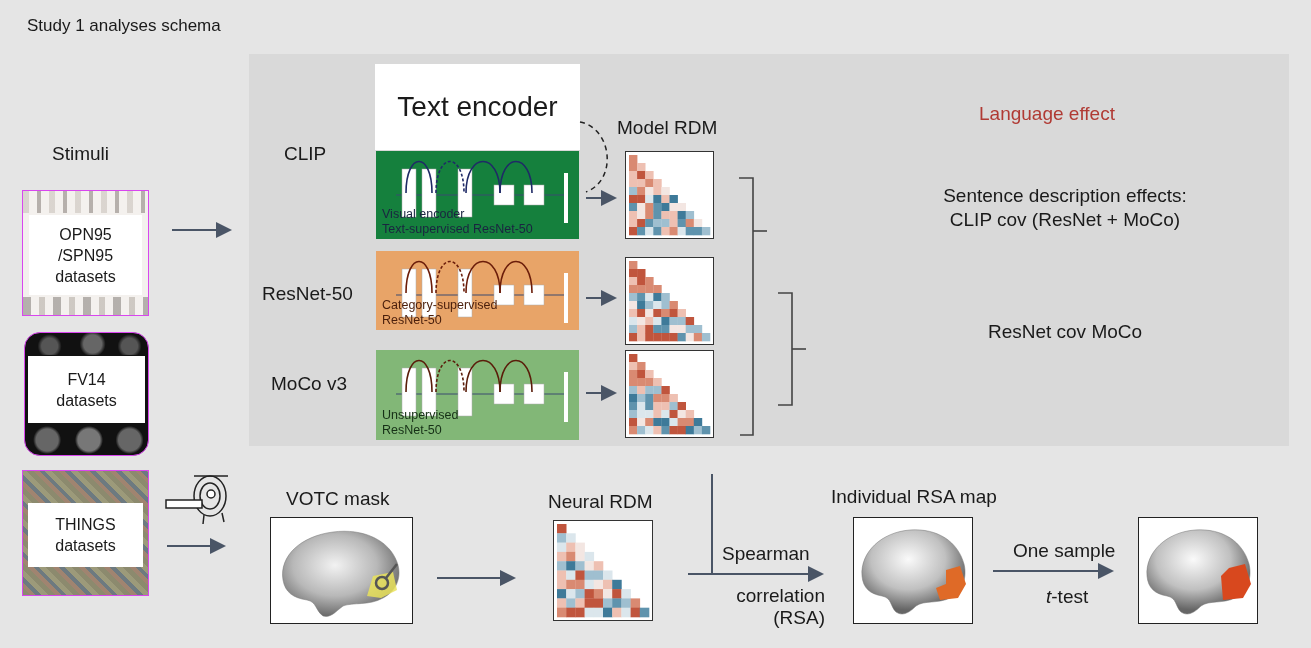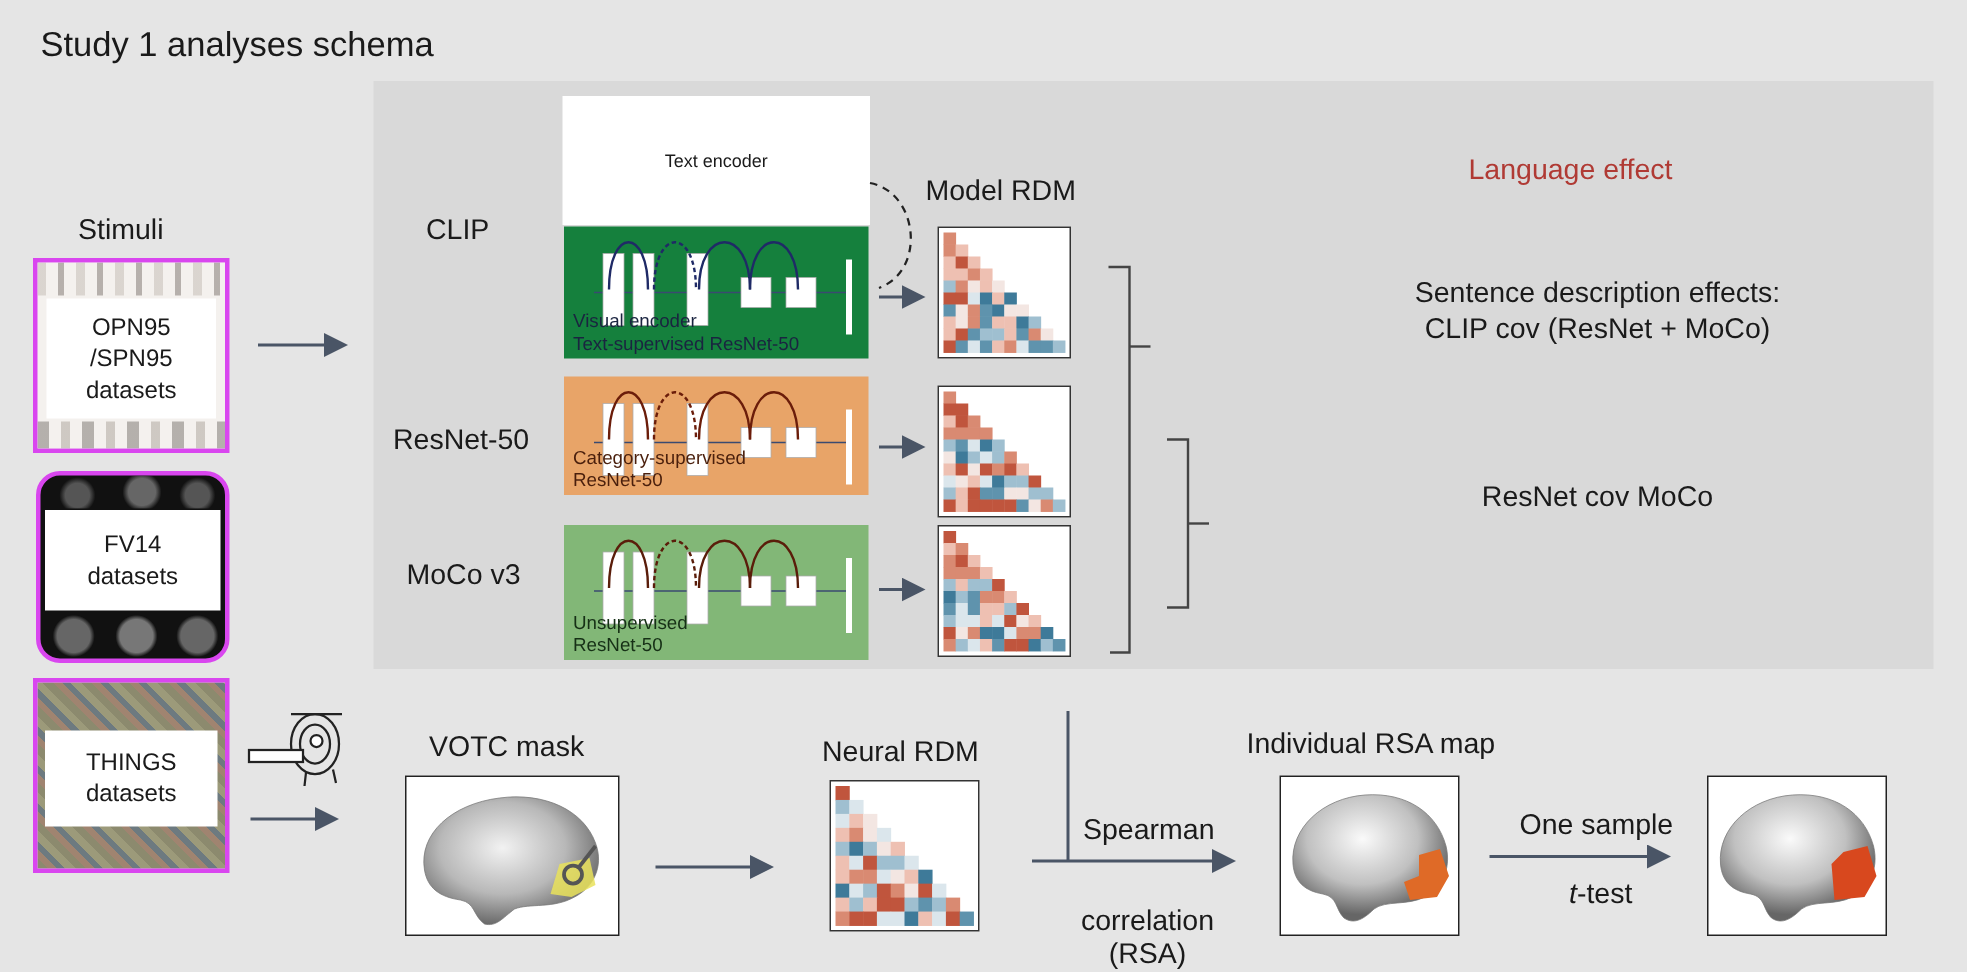--- a/index.html
+++ b/index.html
@@ -1,29 +1,29 @@
 <!DOCTYPE html>
 <html><head>
 <meta charset="utf-8">
 <style>
   html, body { margin:0; padding:0; }
   body { width:1311px; height:648px; background:#e5e5e5; position:relative; overflow:hidden;
          font-family:"Liberation Sans", "DejaVu Sans", sans-serif; color:#1a1a1a; }
   .abs { position:absolute; }
-  .title { left:27px; top:16px; font-size:23px; }
+  .title { left:27px; top:16px; font-size:17px; }
   .panel { left:249px; top:54px; width:1040px; height:392px; background:#d9d9d9; }
   .lbl { font-size:19px; white-space:nowrap; }
   .center { text-align:center; }
-  .stim { border:3px solid #d946ef; overflow:hidden; }
+  .stim { border:1px solid #d946ef; overflow:hidden;margin-top:18px; }
   .stim .band { position:absolute; left:0; right:0; }
   .stim .label { position:absolute; background:#fff; left:6px; right:6px; text-align:center; font-size:16px; line-height:21px; display:flex; flex-direction:column; justify-content:center; }
   .enc { width:203px; height:88px; }
   .enc .cap { position:absolute; left:6px; bottom:2px; font-size:12.5px; line-height:15px; }
   .enc svg { position:absolute; left:0; top:0; }
-  .textenc { left:375px; top:64px; width:205px; height:86px; background:#fff; font-size:12px; display:flex; align-items:center; justify-content:center; }
+  .textenc { left:375px; top:64px; width:205px; height:86px; background:#fff; font-size:28px; display:flex; align-items:center; justify-content:center; }
   .rdm { background:#fff; border:1.5px solid #333; }
   .rdm svg { display:block; }
   .brain { background:#fff; border:1.5px solid #222; }
   .effect-red { color:#b03a34; }
   svg.overlay { position:absolute; left:0; top:0; pointer-events:none; }
 </style>
 </head>
 <body>
 
 <div class="abs title">Study 1 analyses schema</div>
@@ -384,21 +384,21 @@
       </defs>
     <path d="M12,62 C8,38 30,18 62,14 C92,10 118,22 126,44 C132,60 124,74 112,80 C98,88 82,84 72,88 C64,94 60,100 52,98 C44,92 46,84 36,82 C22,80 14,74 12,62 Z" fill="url(#bg1)" stroke="#777" stroke-width="0.5"></path>
     <path d="M102,58 L122,54 L126,72 L110,80 L96,78 Z" fill="#e9e25a" opacity="0.85"></path>
     <circle cx="111" cy="65" r="6" fill="none" stroke="#555" stroke-width="2.5"></circle>
     <line x1="115" y1="60" x2="126" y2="46" stroke="#555" stroke-width="2.5"></line>
   </svg>
 </div>
 <div class="abs lbl" style="left:548px;top:491px;">Neural RDM</div>
 
 <div class="abs lbl" style="left:722px;top:543px;">Spearman</div>
-<div class="abs lbl center" style="left:705px;top:604px;width:120px;line-height:22px;">
+<div class="abs lbl center" style="left:705px;top:585px;width:120px;line-height:22px;text-align:right;">
   <div>correlation</div>
   <div>(RSA)</div>
 </div>
 
 <div class="abs lbl" style="left:831px;top:486px;">Individual RSA map</div>
 <div class="abs brain" style="left:853px;top:517px;width:118px;height:105px;">
   <svg width="118" height="105">
     <defs>
         <radialGradient id="bg2" cx="45%" cy="35%" r="60%">
           <stop offset="0" stop-color="#fafafa"></stop>

